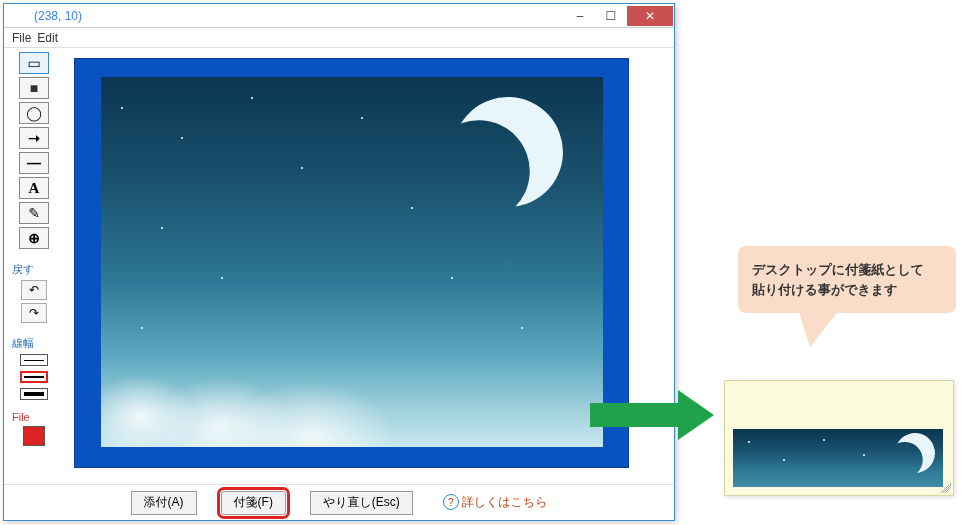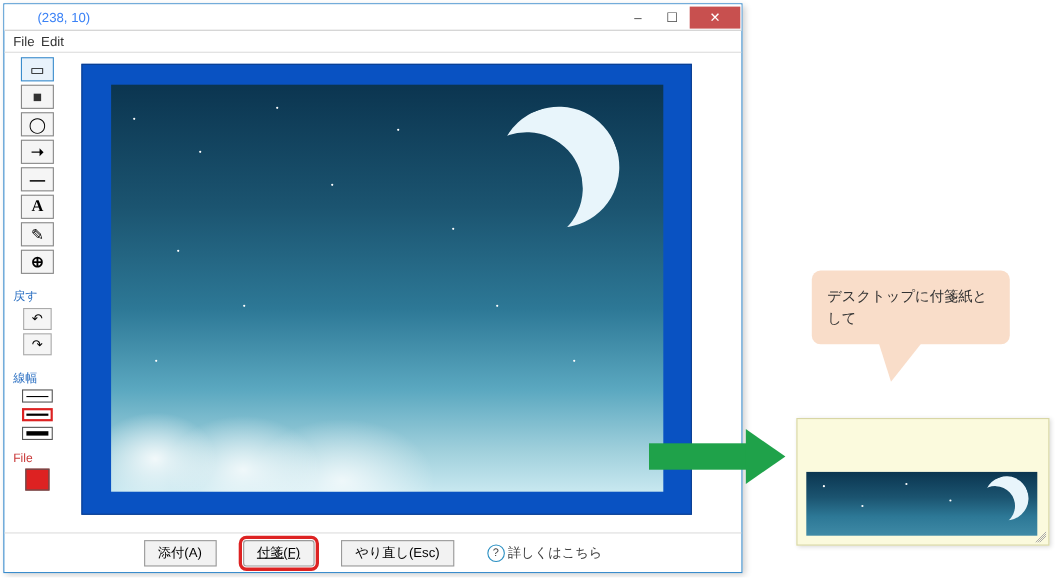--- a/index.html
+++ b/index.html
@@ -154,26 +154,25 @@
       border:1px solid #999;
       background:#f2f2f2;
       font-size:12px;
       display:flex; align-items:center;
       cursor:pointer;
     }
     .action-btn.highlighted {
       outline:3px solid #d22;
       outline-offset:1px;
       border-radius:3px;
-      text-decoration:underline;
     }
     .help-link {
-      color:#404040;
+      color:#c2410c;
       font-size:12px;
-      display:flex; align-items:center; gap:3px;
+      display:flex; align-items:flex-start; gap:3px;
       margin-left:6px;
       cursor:pointer;
     }
     .help-link::before {
       content:"?";
       display:inline-flex;
       width:14px; height:14px;
       border:1px solid #2a8fc2;
       border-radius:50%;
       align-items:center; justify-content:center;
@@ -194,26 +193,26 @@
       position:absolute; left:88px; top:0;
       width:0; height:0;
       border-top:25px solid transparent;
       border-bottom:25px solid transparent;
       border-left:36px solid #1fa24a;
     }
     
     .callout {
       position:absolute;
       left:738px; top:246px;
-      width:180px;
+      width:218px;
       background:#f9ddc9;
       border-radius:8px;
       padding:14px 14px;
       font-size:13px;
-      font-weight:normal;
+      font-weight:bold;
       color:#333;
       line-height:1.5;
     }
     .callout::after {
       content:"";
       position:absolute;
       left:60px; bottom:-34px;
       width:0; height:0;
       border-left:12px solid transparent;
       border-right:30px solid transparent;
@@ -356,20 +355,21 @@
   </div>
 </div>
 
 <div class="big-arrow">
   <div class="shaft"></div>
   <div class="head"></div>
 </div>
 
 <div class="callout">
   <div>デスクトップに付箋紙として</div>
+  <div>貼り付ける事ができます</div>
 </div>
 
 <div class="sticky-note">
   <div class="sticky-thumb">
     <div class="moon-sm"></div>
     <div class="star" style="left:15px;top:12px"></div>
     <div class="star" style="left:50px;top:30px"></div>
     <div class="star" style="left:90px;top:10px"></div>
     <div class="star" style="left:130px;top:25px"></div>
   </div>

